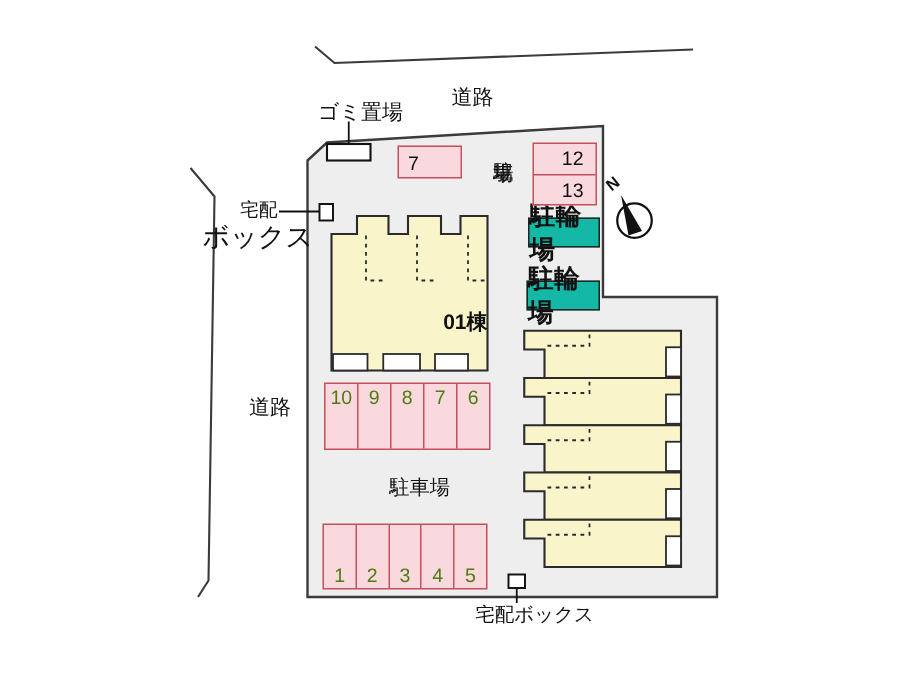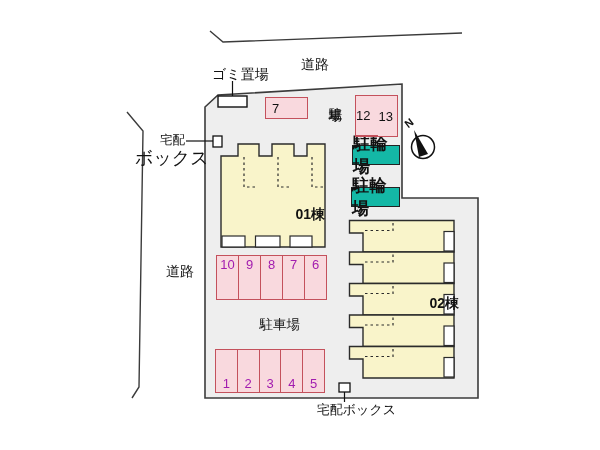--- a/index.html
+++ b/index.html
@@ -12,26 +12,26 @@
   .center{text-align:right;}
   .right{text-align:right;}
   
   .pbox{
     position:absolute;z-index:2;background:#f9d9de;border:1.5px solid #c4515c;
     box-sizing:border-box;
   }
   .prow{display:flex;}
   .pcell{
     flex:1 1 0;display:flex;justify-content:center;box-sizing:border-box;
-    font-size:13px;color:#a21caf;
+    font-size:13px;color:#4d7c0f;
   }
   .pcell:not(:last-child){border-right:1.5px solid #c4515c;}
   .top-num .pcell{align-items:flex-start;padding-top:1px;}
   .bot-num .pcell{align-items:flex-end;padding-bottom:1px;}
-  .pstack{display:flex;}
+  .pstack{display:flex;flex-direction:column;}
   .pstack .pcell2{
     flex:1 1 0;display:flex;align-items:center;justify-content:flex-end;
     padding-right:8px;font-size:13px;box-sizing:border-box;
   }
   .pstack .pcell2:first-child{border-bottom:1.5px solid #c4515c;}
   .bikebox{
     position:absolute;z-index:2;background:#14b8a6;border:1.6px solid #222;
     box-sizing:border-box;display:flex;align-items:center;justify-content:center;
     font-size:17px;font-weight:bold;letter-spacing:0.5px;
   }
@@ -107,21 +107,20 @@
 
   <div class="lbl right" style="left:135px;top:132px;width:50px;font-size:12.5px;">宅配</div>
   <div class="lbl right" style="left:135px;top:146px;width:66px;font-size:18px;">ボックス</div>
 
   <div class="lbl center" style="left:300px;top:401px;width:96px;font-size:13px;">宅配ボックス</div>
 
   <div class="lbl" style="left:326px;top:96px;height:48px;writing-mode:vertical-rl;font-size:13.5px;letter-spacing:1px;">駐車場</div>
   <div class="lbl center" style="left:244px;top:316px;width:56px;font-size:13.5px;">駐車場</div>
 
   <div class="lbl center jp" style="left:221px;top:206px;width:104px;z-index:2;">01棟</div>
-  <div class="lbl center jp" style="left:367px;top:295px;width:92px;z-index:2;">02棟</div>
 
   <div class="lbl" style="left:405px;top:117px;font-size:11px;font-weight:bold;transform:rotate(-38deg);">N</div>
 
   <div class="bikebox" style="left:352px;top:145px;width:48px;height:20px;">駐輪場</div>
   <div class="bikebox" style="left:351px;top:187px;width:49px;height:20px;">駐輪場</div>
 
   <div class="pbox" style="left:265px;top:97px;width:43px;height:22px;display:flex;align-items:center;">
     <span style="padding-left:6px;font-size:13px;">7</span>
   </div>
 

